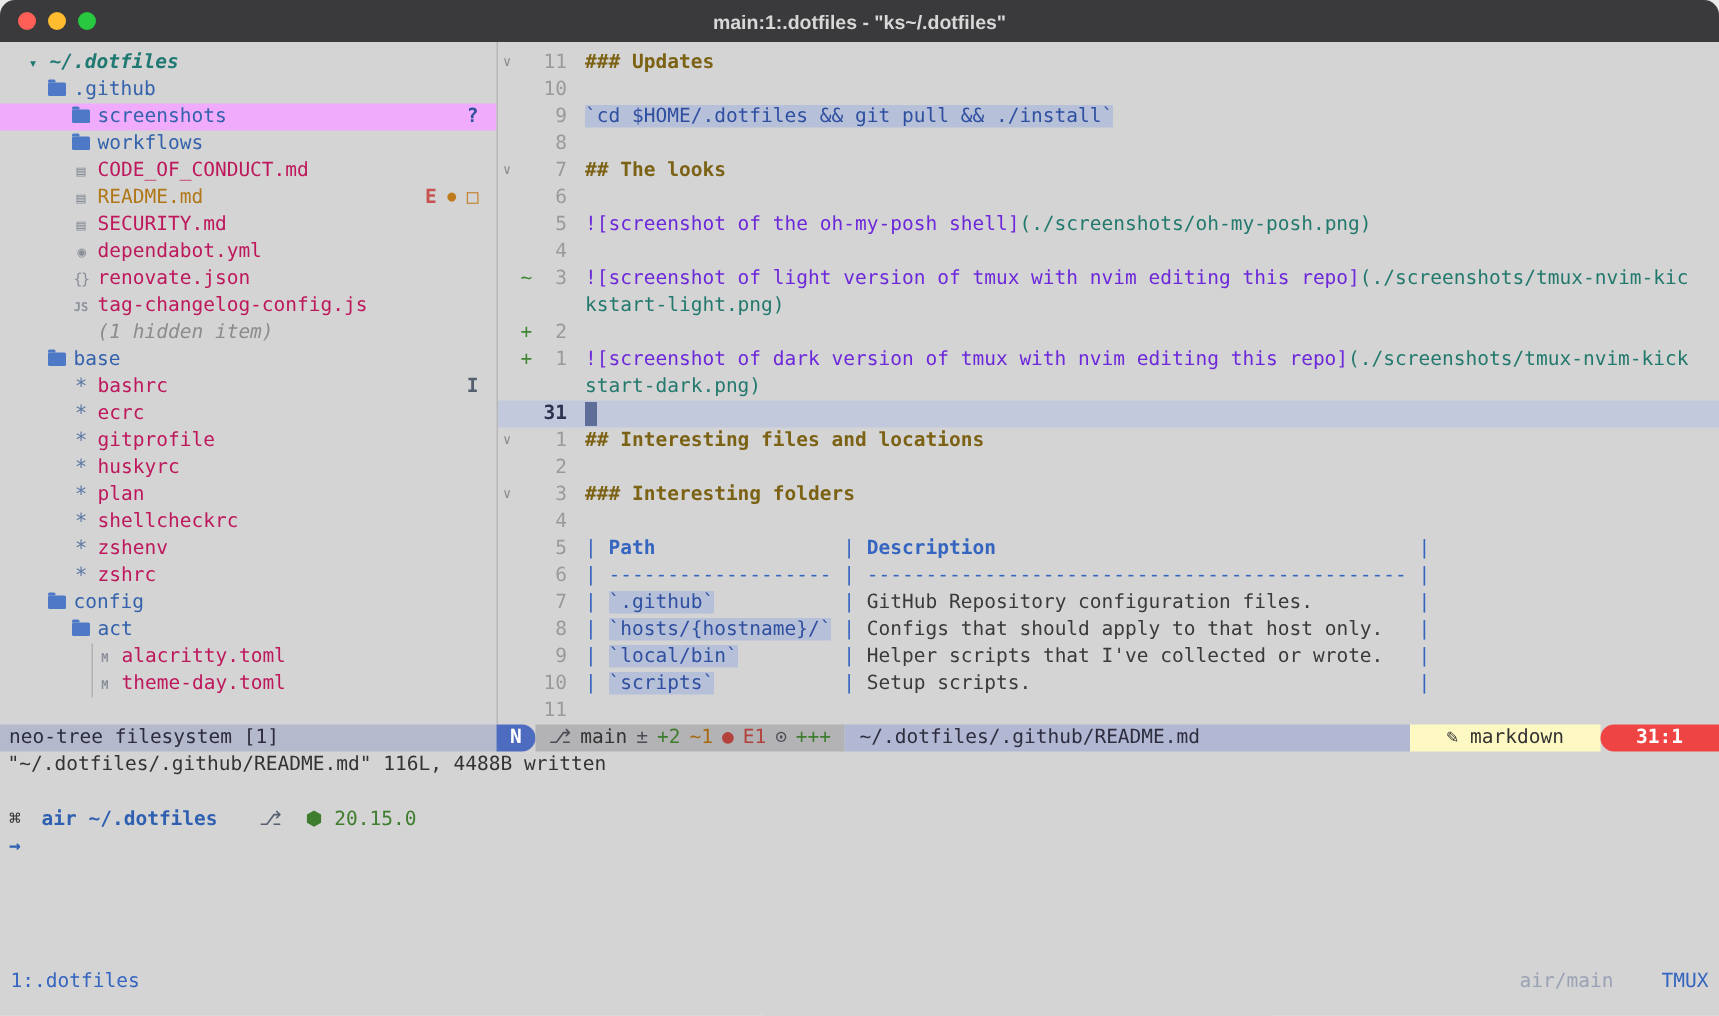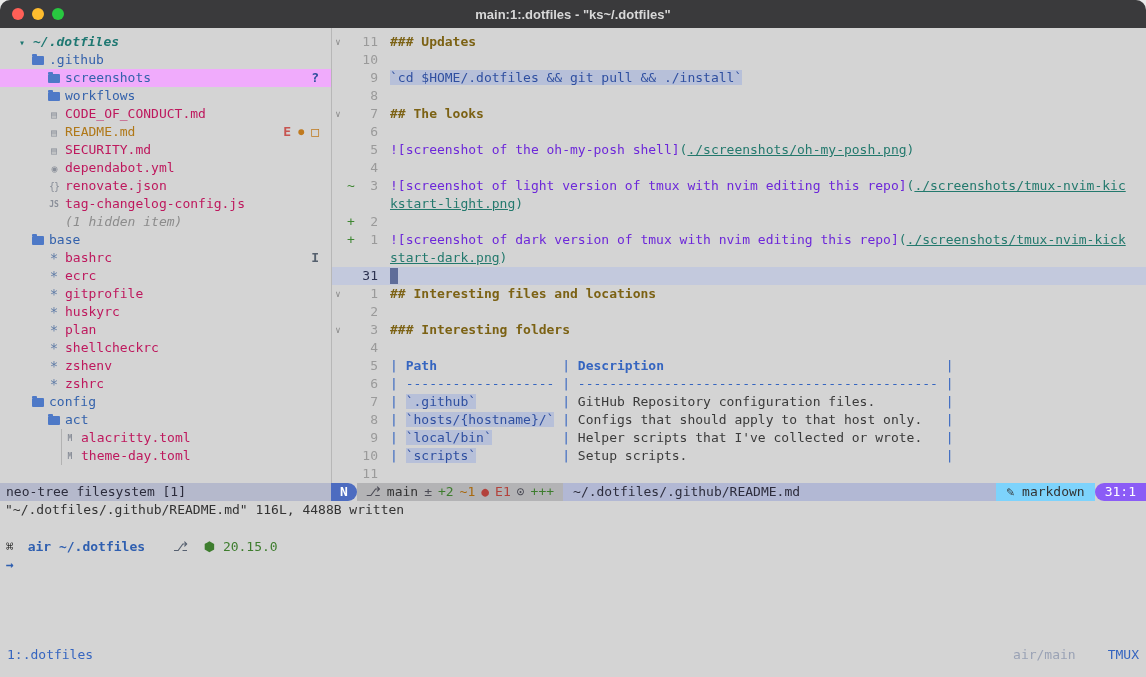--- a/index.html
+++ b/index.html
@@ -38,45 +38,45 @@
   .bd-err{color:#c75450;font-weight:700}
   .bd-dot{color:#c07a1e;font-size:10px}
   .bd-sq{color:#c07a1e}
   .bd-info{color:#55606e;font-weight:700}
   
   .ed-row{height:18px;display:flex;white-space:pre;line-height:18px}
   .ed-row.cur{background:#c3c9dd}
   .ed-fold{flex:0 0 12px;color:#8a8a8a;text-align:center;font-size:9px}
   .ed-sign{flex:0 0 14px;color:#3f8733;text-align:center}
   .ed-num{flex:0 0 26px;text-align:right;color:#9a9a9a;padding-right:6px}
-  .ed-num.curn{color:#2c3250;font-weight:400}
+  .ed-num.curn{color:#2c3250;font-weight:700}
   .ed-text{padding-left:6px}
   .s-h{color:#7c6214;font-weight:700}
   .s-code{color:#2f4fa0;background:#b7c0d9}
   .s-alt{color:#6d28d9}
-  .s-url{color:#23796d;text-decoration:underline}
+  .s-url{color:#23796d;}
   .s-urlp{color:#23796d}
   .s-pipe{color:#3565c0}
   .s-th{color:#3565c0;font-weight:700}
   .s-d{color:#3a3a3a}
   .s-t{color:#3a3a3a}
   .cursor{display:inline-block;width:8px;height:16px;background:#5f6d99;vertical-align:top;margin-top:1px}
   
   .statusrow{flex:0 0 18px;display:flex;line-height:18px}
   .nt-status{flex:0 0 331px;background:#b5b9cc;color:#2c2c3c;padding-left:6px}
   .lualine{flex:1;display:flex}
   .seg-mode{background:#4d6cc0;color:#fff;font-weight:700;padding:0 9px;border-radius:0 9px 9px 0}
   .seg-left{background:#b3b3b5;color:#333;padding:0 9px;display:flex;gap:6px;align-items:center}
   .sl-ic{color:#4c4c56}
   .sl-add{color:#3e7d2e}.sl-chg{color:#a8690f}
   .sl-err{color:#b3423c}
   .sl-extra{color:#3e7d2e}
   .seg-path{flex:1;background:#b2b8d4;color:#2d2d3d;padding:0 10px;overflow:hidden}
-  .seg-ft{background:#7dd3fc;color:#333;padding:0 10px}
-  .seg-pos{background:#8b5cf6;color:#fff;font-weight:400;padding:0 10px;border-radius:9px 0 0 9px}
+  .seg-ft{background:#fef9c3;color:#333;padding:0 24px}
+  .seg-pos{background:#ef4444;color:#fff;font-weight:700;padding:0 24px;border-radius:9px 0 0 9px}
   
   .cmdline{flex:0 0 18px;line-height:18px;padding-left:5px;color:#333}
   .shell{flex:1;padding:19px 6px 0}
   .prompt-line{height:18px;line-height:18px}
   .p-apple{color:#2b2b2b;margin-right:6px}
   .p-path{color:#2f5fb0;font-weight:700;margin-right:20px}
   .p-git{color:#566070;margin-right:8px}
   .p-node{color:#3e7d2e}
   .arrow-line{height:18px;line-height:18px;color:#2f5fb0;font-weight:700}
   .tmuxbar{flex:0 0 18px;line-height:18px;display:flex;padding:0 7px}

